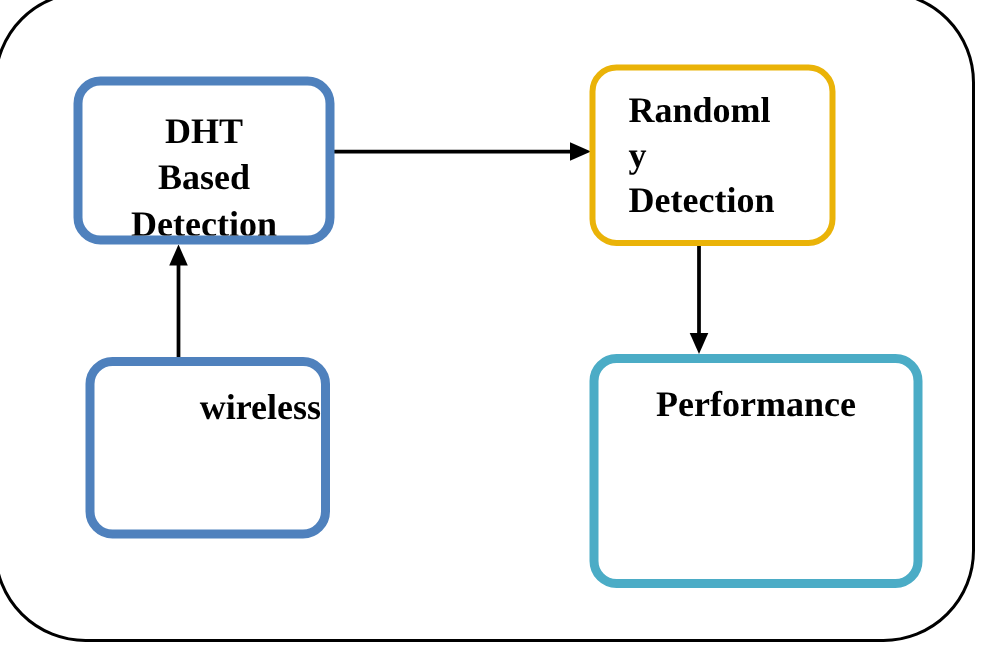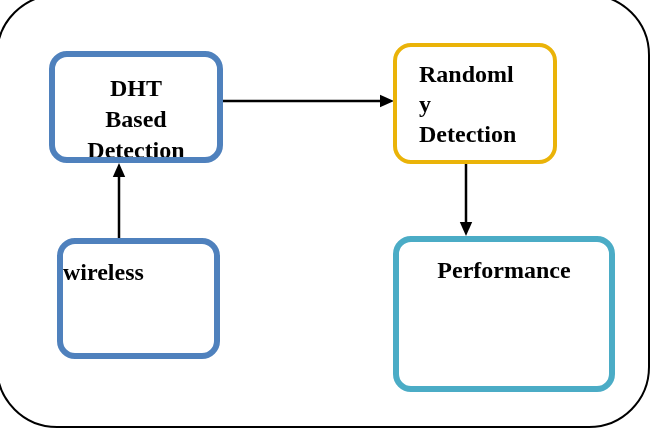--- a/index.html
+++ b/index.html
@@ -51,21 +51,21 @@
     left: 393px; top: 43px;
     width: 164px; height: 121px;
     border: 4px solid #eab308;
     text-align: left;
     padding: 12px 0 0 22px;
   }
   .node-wireless {
     left: 57px; top: 238px;
     width: 163px; height: 121px;
     border: 6px solid #4f81bd;
-    text-align: left;
+    text-align: right;
     padding-top: 13px;
   }
   .node-performance {
     left: 393px; top: 236px;
     width: 222px; height: 156px;
     border: 6px solid #4bacc6;
     text-align: center;
     padding-top: 13px;
   }
   svg.arrow-layer {

